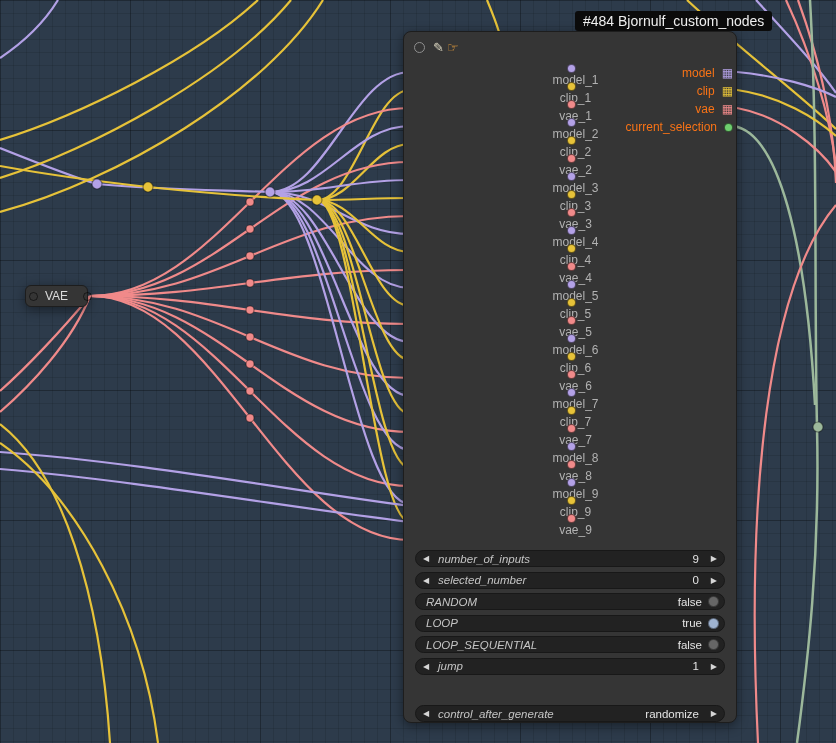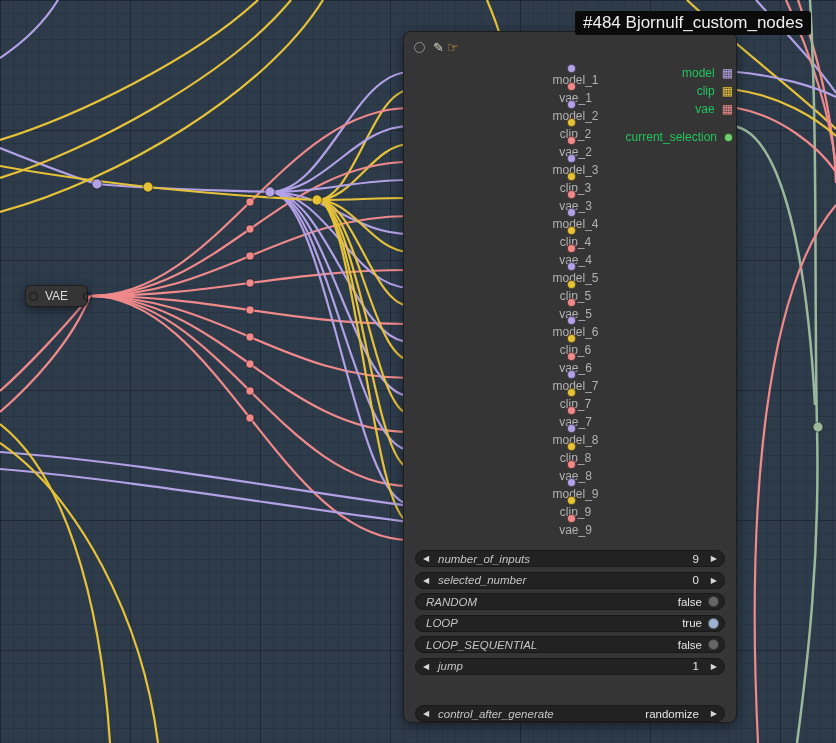--- a/index.html
+++ b/index.html
@@ -22,40 +22,40 @@
   .collapse{width:9px;height:9px;border:1.5px solid #8f8f8f;border-radius:50%;margin-right:8px;flex:none;}
   .ticon{margin-right:3px;font-size:13px;line-height:1;}
   .ticon.memo{color:#ddd8c2;}
   .ticon.hand{color:#e09a3c;}
   .ttext{overflow:hidden;text-overflow:ellipsis;}
   .io{position:absolute;top:32px;left:0;right:0;height:486px;}
   .inrow{height:18px;display:flex;align-items:center;padding-left:3px;flex-direction:column;}
   .pdot{width:9px;height:9px;border-radius:50%;border:1px solid rgba(0,0,0,.55);box-sizing:border-box;flex:none;}
   .inlabel{margin-left:8px;font-size:12px;color:#b2b2b2;}
   .outrow{position:absolute;right:0;height:18px;display:flex;align-items:center;padding-right:3px;}
-  .outlabel{margin-right:7px;font-size:12px;color:#22c55e;}
+  .outlabel{margin-right:7px;font-size:12px;color:#f97316;}
   .outglyph{font-size:12px;line-height:1;flex:none;}
   .widgets{position:absolute;left:11px;right:11px;top:518px;}
   .widget{height:17px;margin-bottom:4.5px;background:#222;border:1px solid #181818;border-radius:9px;
           display:flex;align-items:center;box-sizing:border-box;font-size:11.5px;color:#c4c4c4;padding:0 7px;}
   .warrow{font-size:8px;color:#d6d6d6;width:12px;flex:none;}
   .warrow.right{text-align:right;}
   .wlabel{margin-left:3px;white-space:nowrap;font-style:italic;}
   .widget.toggle .wlabel{}
   .wfill{flex:1;}
   .wvalue{color:#e3e3e3;margin-right:6px;white-space:nowrap;}
   .knob{width:11px;height:11px;border-radius:50%;flex:none;margin-right:-2px;border:1px solid rgba(0,0,0,.4);box-sizing:border-box;}
   .wspacer{height:26px;}
   .vae{left:25px;top:285px;width:63px;height:22px;border-radius:6px;display:flex;align-items:center;justify-content:center;}
   .vae .vlabel{font-size:12px;color:#dadada;}
   .vae .dot{position:absolute;top:50%;margin-top:-4.5px;width:9px;height:9px;border-radius:50%;
             border:1px solid rgba(0,0,0,.55);box-sizing:border-box;}
   .vae .dot.in{left:3px;}
   .vae .dot.out{right:-5px;}
-  .badge{position:absolute;left:575px;top:11px;background:#0b0b0b;color:#efefef;font-size:17px;
+  .badge{position:absolute;left:575px;top:11px;background:#0b0b0b;color:#efefef;font-size:14px;
          padding:2px 8px;border-radius:3px;z-index:3;white-space:nowrap;}
 </style>
 </head>
 <body>
 
 <div class="stage">
   <svg class="wires" width="836" height="743" viewBox="0 0 836 743">
       <path d="M 270 192 C 326 192, 354 72, 410 72" stroke="#b3a1e6" stroke-width="2.2" fill="none"></path>
       <path d="M 317 200 C 354.2 200, 372.8 90, 410 90" stroke="#e6c239" stroke-width="2.2" fill="none"></path>
       <path d="M 90 296 C 218 296, 282 108, 410 108" stroke="#f08a8a" stroke-width="2.2" fill="none"></path>
@@ -132,20 +132,24 @@
       <span class="collapse"></span>
       <span class="ticon memo">✎</span>
       <span class="ticon hand">☞</span>
     </div>
     <div class="io">
         <div class="inrow">
           <span class="pdot" style="background: rgb(179, 161, 230);"></span>
           <span class="inlabel">model_1</span>
         </div>
         <div class="inrow">
+          <span class="pdot" style="background: rgb(230, 194, 57);"></span>
+          <span class="inlabel">clip_1</span>
+        </div>
+        <div class="inrow">
           <span class="pdot" style="background: rgb(240, 138, 138);"></span>
           <span class="inlabel">vae_1</span>
         </div>
         <div class="inrow">
           <span class="pdot" style="background: rgb(179, 161, 230);"></span>
           <span class="inlabel">model_2</span>
         </div>
         <div class="inrow">
           <span class="pdot" style="background: rgb(230, 194, 57);"></span>
           <span class="inlabel">clip_2</span>
@@ -210,24 +214,20 @@
           <span class="pdot" style="background: rgb(230, 194, 57);"></span>
           <span class="inlabel">clip_7</span>
         </div>
         <div class="inrow">
           <span class="pdot" style="background: rgb(240, 138, 138);"></span>
           <span class="inlabel">vae_7</span>
         </div>
         <div class="inrow">
           <span class="pdot" style="background: rgb(179, 161, 230);"></span>
           <span class="inlabel">model_8</span>
-        </div>
-        <div class="inrow">
-          <span class="pdot" style="background: rgb(230, 194, 57);"></span>
-          <span class="inlabel">clip_8</span>
         </div>
         <div class="inrow">
           <span class="pdot" style="background: rgb(240, 138, 138);"></span>
           <span class="inlabel">vae_8</span>
         </div>
         <div class="inrow">
           <span class="pdot" style="background: rgb(179, 161, 230);"></span>
           <span class="inlabel">model_9</span>
         </div>
         <div class="inrow">
@@ -243,21 +243,21 @@
           <span class="outglyph" style="color: rgb(179, 161, 230);">▦</span>
         </div>
         <div class="outrow" style="top: 18px;">
           <span class="outlabel">clip</span>
           <span class="outglyph" style="color: rgb(230, 194, 57);">▦</span>
         </div>
         <div class="outrow" style="top: 36px;">
           <span class="outlabel">vae</span>
           <span class="outglyph" style="color: rgb(240, 138, 138);">▦</span>
         </div>
-        <div class="outrow" style="top: 64px;">
+        <div class="outrow" style="top: 54px;">
           <span class="outlabel">current_selection</span>
           <span class="pdot" style="background: rgb(111, 207, 111);"></span>
         </div>
       </div>
     <div class="widgets">
         <div class="widget stepper">
           <span class="warrow">◀</span>
           <span class="wlabel">number_of_inputs</span>
           <span class="wfill"></span>
           <span class="wvalue">9</span>

